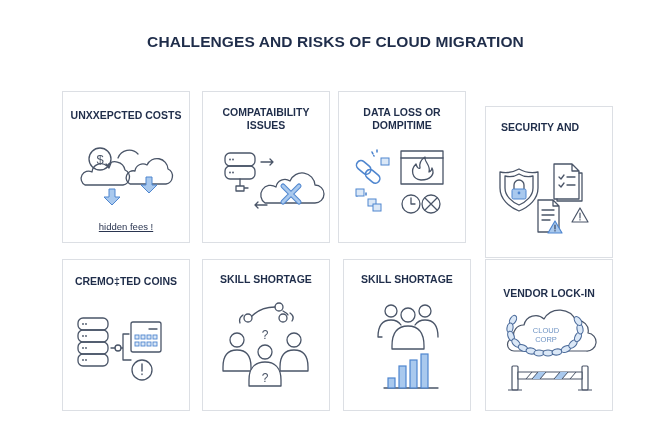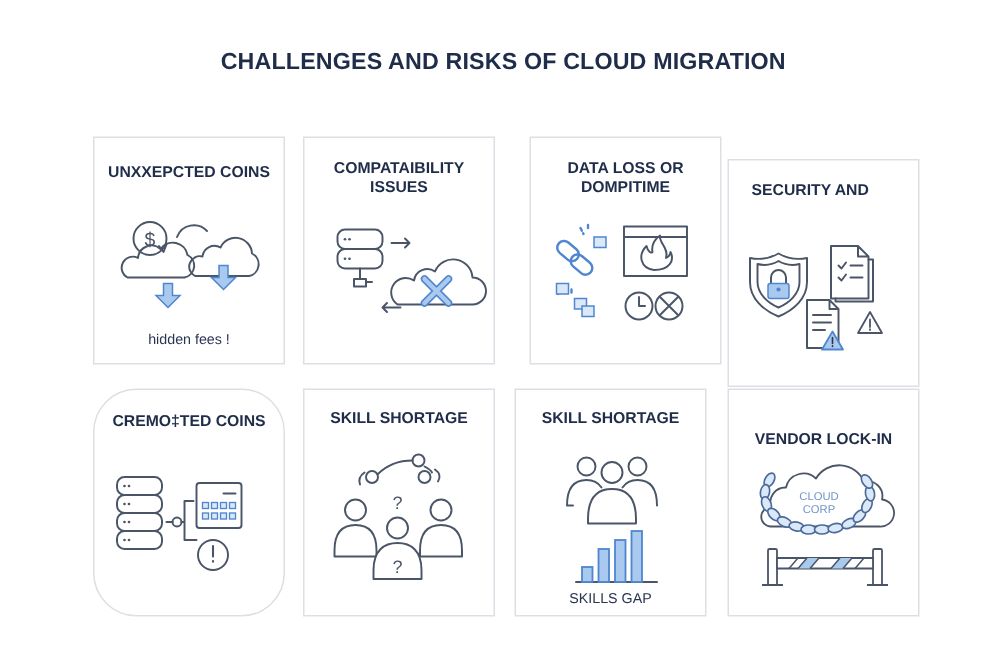--- a/index.html
+++ b/index.html
@@ -25,36 +25,36 @@
     font-size: 9.5px; color: #2a3550;
   }
   .svgtext { font-family: "Liberation Sans", sans-serif; }
 </style>
 </head>
 <body>
 
 <div class="title">CHALLENGES AND RISKS OF CLOUD MIGRATION</div>
 
 <div class="card" style="left:62px; top:91px;">
-  <div class="card-label" style="top:17px;">UNXXEPCTED COINS</div>
+  <div class="card-label" style="top:17px;">UNXXEPCTED COSTS</div>
   <svg class="icon" width="128" height="152" viewBox="0 0 128 152">
     <g fill="none" stroke="#4a5568" stroke-width="1.3" stroke-linecap="round" stroke-linejoin="round">
       <circle cx="37" cy="67" r="11"></circle>
       <path d="M43 72 l3 4 l2 -5"></path>
       <path d="M22 93 h38 a8 8 0 0 0 2 -15 a10 10 0 0 0 -18 -4 a9 9 0 0 0 -15 6 a7 7 0 0 0 -7 13 z"></path>
       <path d="M55 66 a12 12 0 0 1 20 -4"></path>
       <path d="M67 92 h36 a8 8 0 0 0 2 -15 a11 11 0 0 0 -21 -4 a8 8 0 0 0 -12 6 a7 7 0 0 0 -5 13 z"></path>
     </g>
     <text class="svgtext" x="37" y="72" font-size="13" fill="#4a5568" text-anchor="middle">$</text>
     <g fill="#a9c9ee" stroke="#4f86cf" stroke-width="1">
       <path d="M46 97 h6 v8 h5 l-8 8 l-8 -8 h5 z"></path>
       <path d="M83 85 h6 v8 h5 l-8 8 l-8 -8 h5 z"></path>
     </g>
   </svg>
-  <div class="caption" style="top:129px;">hidden fees !</div>
+  <div class="caption" style="top:129px;text-decoration:underline;">hidden fees !</div>
 </div>
 
 <div class="card" style="left:202px; top:91px;padding-left:32px;">
   <div class="card-label" style="top:14px; padding:0 14px; box-sizing:border-box;">COMPATAIBILITY ISSUES</div>
   <svg class="icon" width="128" height="152" viewBox="0 0 128 152">
     <g fill="none" stroke="#4a5568" stroke-width="1.3" stroke-linecap="round" stroke-linejoin="round">
       <rect x="22" y="61" width="30" height="13" rx="5"></rect>
       <rect x="22" y="74" width="30" height="13" rx="5"></rect>
       <path d="M37 87 v7 M33 94 h8 v5 h-8 z M41 96 h4"></path>
       <path d="M58 70 h12 M67 67 l3 3 l-3 3"></path>
@@ -67,21 +67,21 @@
       <circle cx="30" cy="80.5" r="0.9" fill="#4a5568"></circle>
     <g stroke="#4f86cf" stroke-width="5" stroke-linecap="round">
       <path d="M80 94 l16 16 M96 94 l-16 16"></path>
     </g>
     <g stroke="#a9c9ee" stroke-width="3" stroke-linecap="round">
       <path d="M80 94 l16 16 M96 94 l-16 16"></path>
     </g>
   </svg>
 </div>
 
-<div class="card" style="left:353px; top:91px;">
+<div class="card" style="left:338px; top:91px;">
   <div class="card-label" style="top:14px; padding:0 22px; box-sizing:border-box;">DATA LOSS OR DOMPITIME</div>
   <svg class="icon" width="128" height="152" viewBox="0 0 128 152">
     <g fill="none" stroke="#4f86cf" stroke-width="1.6" stroke-linecap="round" stroke-linejoin="round">
       <rect x="17" y="71" width="16" height="9" rx="4.5" transform="rotate(40 25 75)"></rect>
       <rect x="26" y="80" width="16" height="9" rx="4.5" transform="rotate(40 34 84)"></rect>
       <path d="M33 60 l2 4 M38 58 l0 4 M20 100 l-2 4 M27 101 l0 4" stroke-dasharray="2 2"></path>
     </g>
     <g fill="#dbe8f7" stroke="#4f86cf" stroke-width="1">
       <rect x="42" y="66" width="8" height="7"></rect>
       <rect x="17" y="97" width="8" height="7"></rect>
@@ -117,21 +117,21 @@
     <circle cx="33" cy="86" r="1.4" fill="#4f86cf"></circle>
     <g stroke="#4a5568" stroke-width="1.2" fill="#ffffff" stroke-linejoin="round">
       <path d="M94 101 l8 14 h-16 z"></path>
       <path d="M69 114 l7 12 h-14 z" fill="#a9c9ee" stroke="#4f86cf"></path>
     </g>
     <path d="M94 106 v5 M94 112.5 v0.5" stroke="#4a5568" stroke-width="1.2" stroke-linecap="round"></path>
     <path d="M69 118 v4 M69 123.5 v0.5" stroke="#2a3550" stroke-width="1.1" stroke-linecap="round"></path>
   </svg>
 </div>
 
-<div class="card" style="left:62px; top:259px;border-radius:29px;">
+<div class="card" style="left:62px; top:259px;">
   <div class="card-label" style="top:15px;">CREMO‡TED COINS</div>
   <svg class="icon" width="128" height="152" viewBox="0 0 128 152">
     <g fill="none" stroke="#4a5568" stroke-width="1.3" stroke-linecap="round" stroke-linejoin="round">
       <rect x="15" y="58" width="30" height="12" rx="5"></rect>
       <rect x="15" y="70" width="30" height="12" rx="5"></rect>
       <rect x="15" y="82" width="30" height="12" rx="5"></rect>
       <rect x="15" y="94" width="30" height="12" rx="5"></rect>
       <path d="M48 88 h4"></path>
       <circle cx="55" cy="88" r="3"></circle>
       <path d="M58 88 h2 M60 88 v-14 h6 M60 88 v12 h8"></path>
@@ -194,21 +194,20 @@
       <path d="M48 86 c0 -14 6 -20 16 -20 c10 0 16 6 16 20 v3 h-32 z" fill="#ffffff"></path>
       <path d="M40 128 h54"></path>
     </g>
     <g fill="#a9c9ee" stroke="#4f86cf" stroke-width="1.2">
       <rect x="44" y="118" width="7" height="10"></rect>
       <rect x="55" y="106" width="7" height="22"></rect>
       <rect x="66" y="100" width="7" height="28"></rect>
       <rect x="77" y="94" width="7" height="34"></rect>
     </g>
   </svg>
-  <div class="caption" style="top:134px;">SKILLS GAP</div>
 </div>
 
 <div class="card" style="left:485px; top:259px;">
   <div class="card-label" style="top:27px;">VENDOR LOCK-IN</div>
   <svg class="icon" width="128" height="152" viewBox="0 0 128 152">
     <g fill="none" stroke="#4a5568" stroke-width="1.2" stroke-linejoin="round">
       <path d="M28 91 h72 a9 9 0 0 0 2 -18 a10 10 0 0 0 -12 -12 a18 18 0 0 0 -32 -2 a12 12 0 0 0 -20 6 a10 10 0 0 0 -10 13 a6 6 0 0 0 0 13 z"></path>
     </g>
     <g fill="#dbe8f7" stroke="#4a6a9a" stroke-width="1.1">
       <ellipse cx="27" cy="60" rx="5" ry="3" transform="rotate(-60 27 60)"></ellipse>

